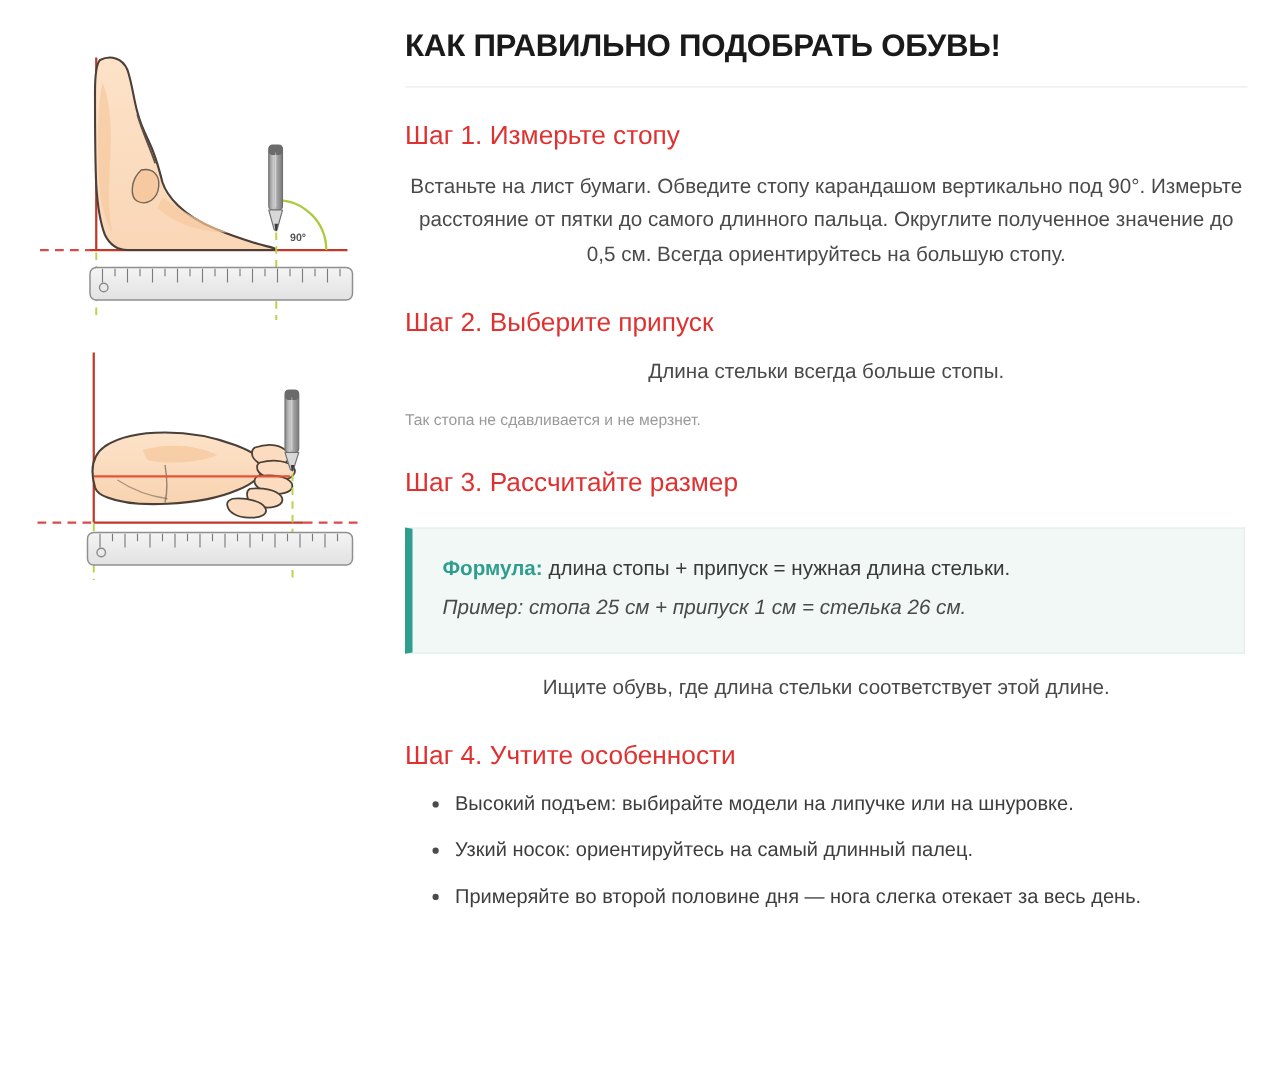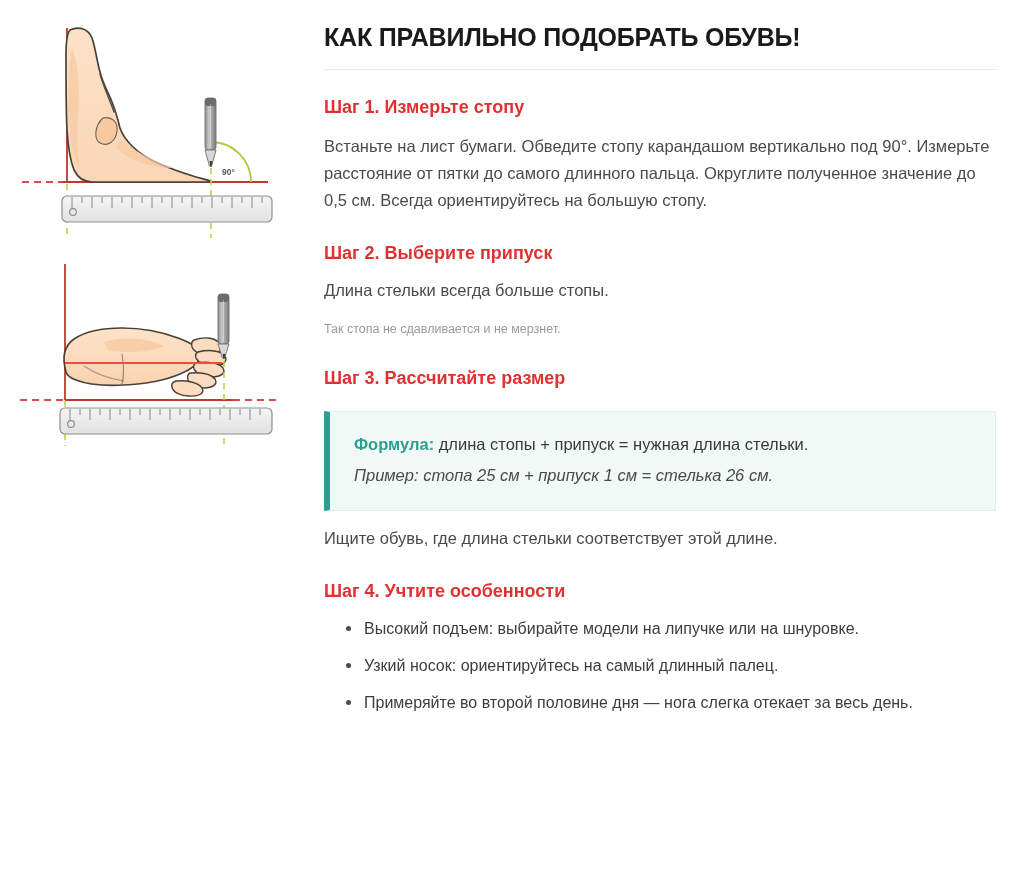--- a/index.html
+++ b/index.html
@@ -22,22 +22,24 @@
     display: flex;
     width: 1024px;
     height: 873px;
     align-items: flex-start;
   }
 
   
   .illustrations {
     width: 320px;
     flex: 0 0 320px;
+    padding-top: 18px;
     display: flex;
     flex-direction: column;
+    align-items: center;
   }
   .figure {
     width: 300px;
     display: block;
   }
   .figure-side { height: 250px; }
   .figure-top  { height: 200px; margin-top: 4px; }
 
   
   .content {
@@ -58,33 +60,34 @@
   .title-divider {
     height: 1px;
     background: #ebebeb;
     margin: 17px 0 0 0;
     border: 0;
     width: 100%;
   }
 
   .step-heading {
     color: #e03131;
-    font-size: 18px;
-    font-weight: bold;
+    font-size: 21px;
+    font-weight: normal;
     margin: 28px 0 0 0;
     line-height: 1.25;
   }
   .step-heading.first { margin-top: 26px; }
 
   .paragraph {
     font-size: 16.5px;
     line-height: 1.65;
     color: #4a4a4a;
     margin: 14px 0 0 0;
     max-width: 680px;
+    text-align: center;
   }
   .paragraph.tight { margin-top: 12px; }
 
   .note {
     font-size: 12.5px;
     line-height: 1.5;
     color: #9a9a9a;
     margin: 16px 0 0 0;
   }
 

